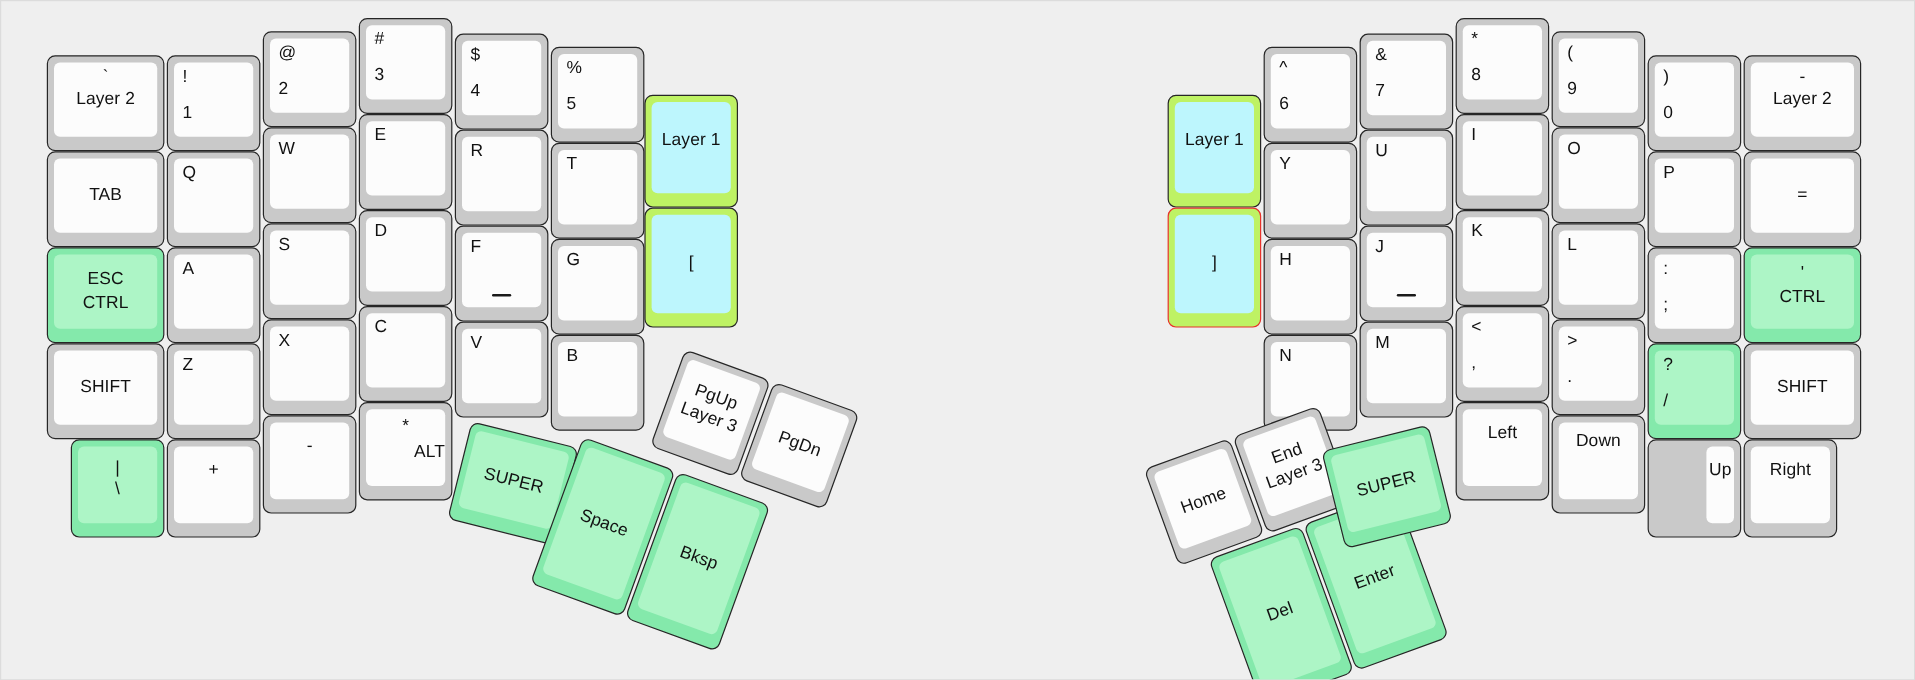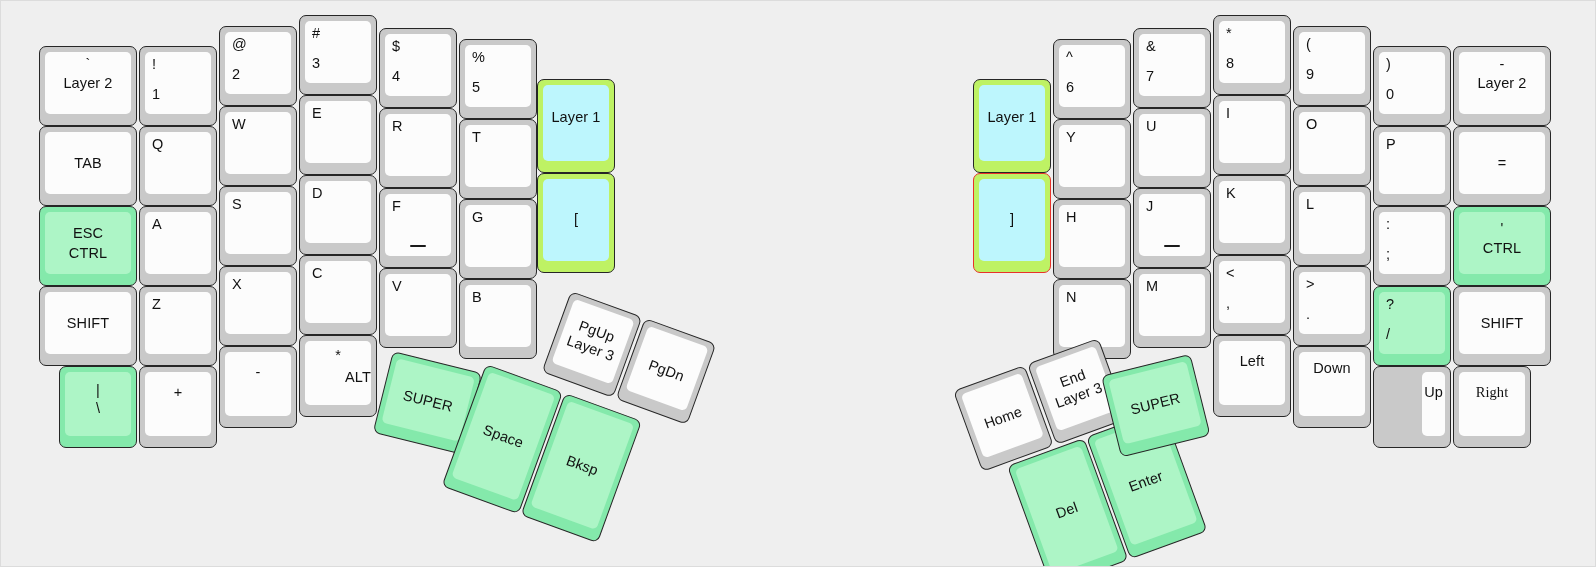--- a/index.html
+++ b/index.html
@@ -432,21 +432,21 @@
         <span class="lg tc" style="top:28px;">CTRL</span>
       </div>
     </div>
     <div class="key" style="left:1452px;top:285px;width:98px;height:80px;">
       <div class="cap">
         <span class="lg tc p-mid">SHIFT</span>
       </div>
     </div>
     <div class="key" style="left:1452px;top:365px;width:78px;height:82px;">
       <div class="cap">
-        <span class="lg tc" style="top:12px;font-family:Liberation Serif, serif;">Right</span>
+        <span class="lg tc" style="top:12px;">Right</span>
       </div>
     </div>
 
     <div class="key" style="left:952px;top:390px;width:76px;height:86px;transform:rotate(-20deg);">
       <div class="cap">
         <span class="lg tc" style="top:28px;">Home</span>
       </div>
     </div>
     <div class="key" style="left:1026px;top:363px;width:76px;height:86px;transform:rotate(-20deg);">
       <div class="cap">

